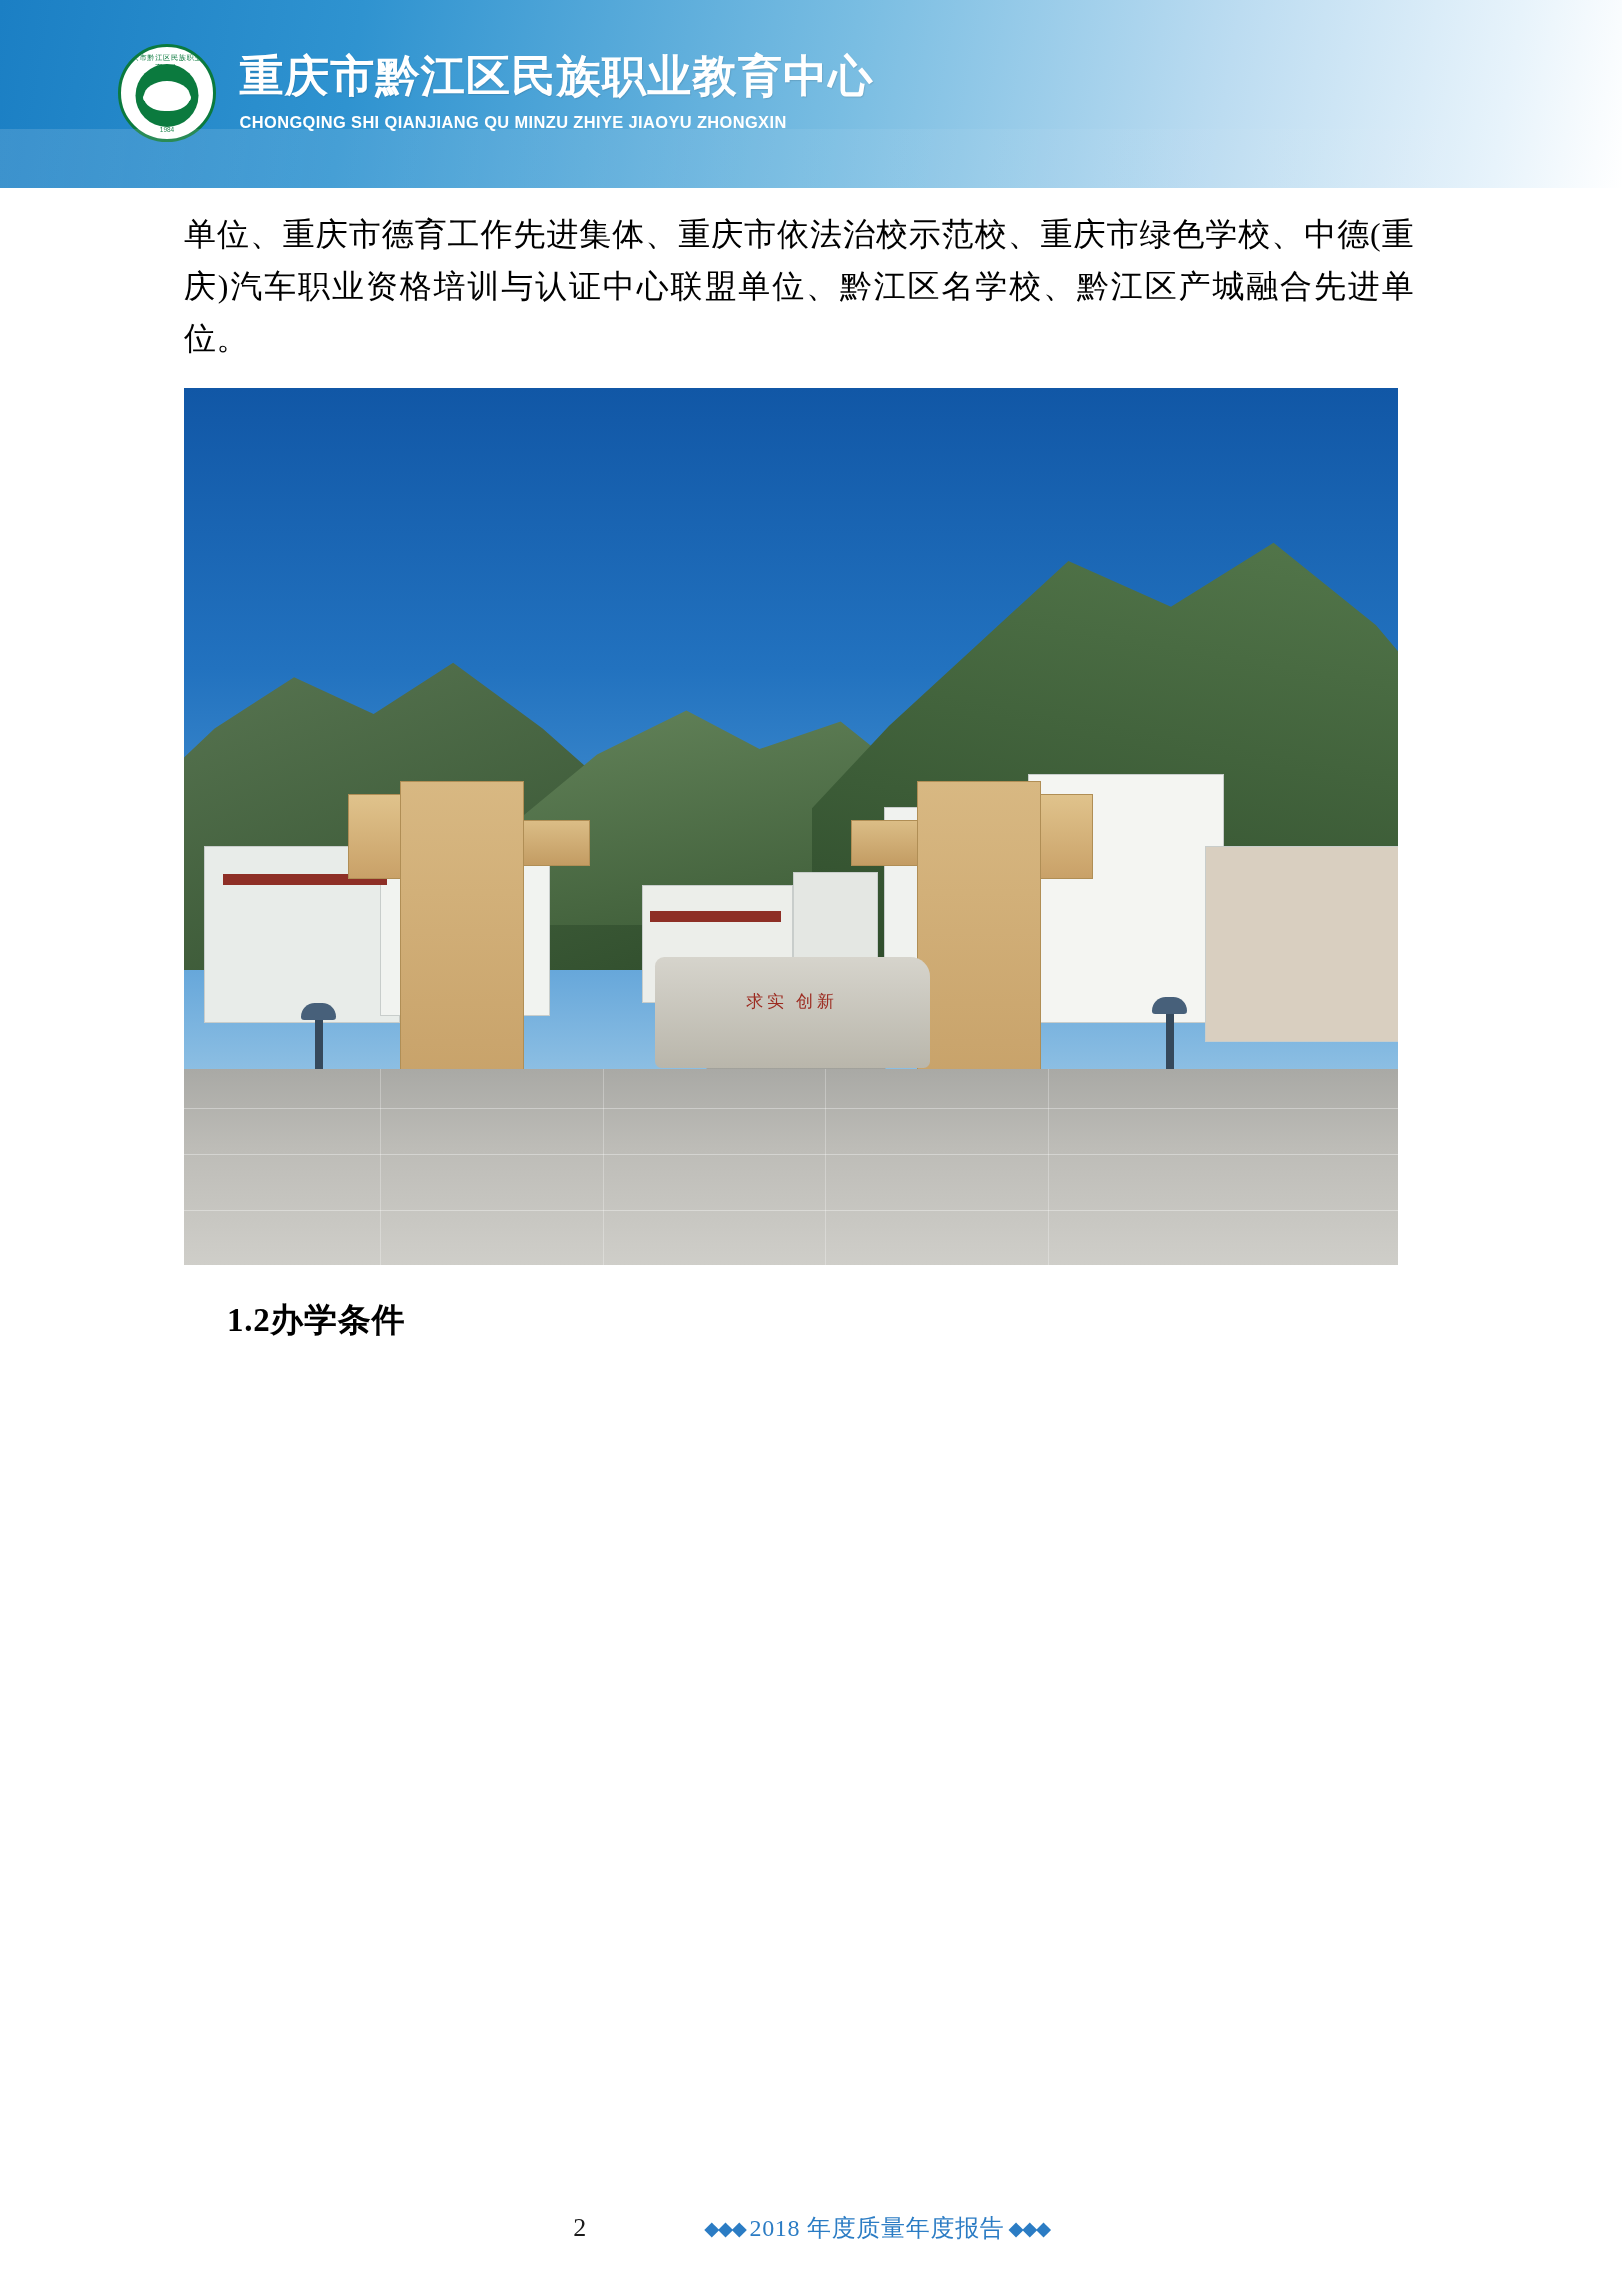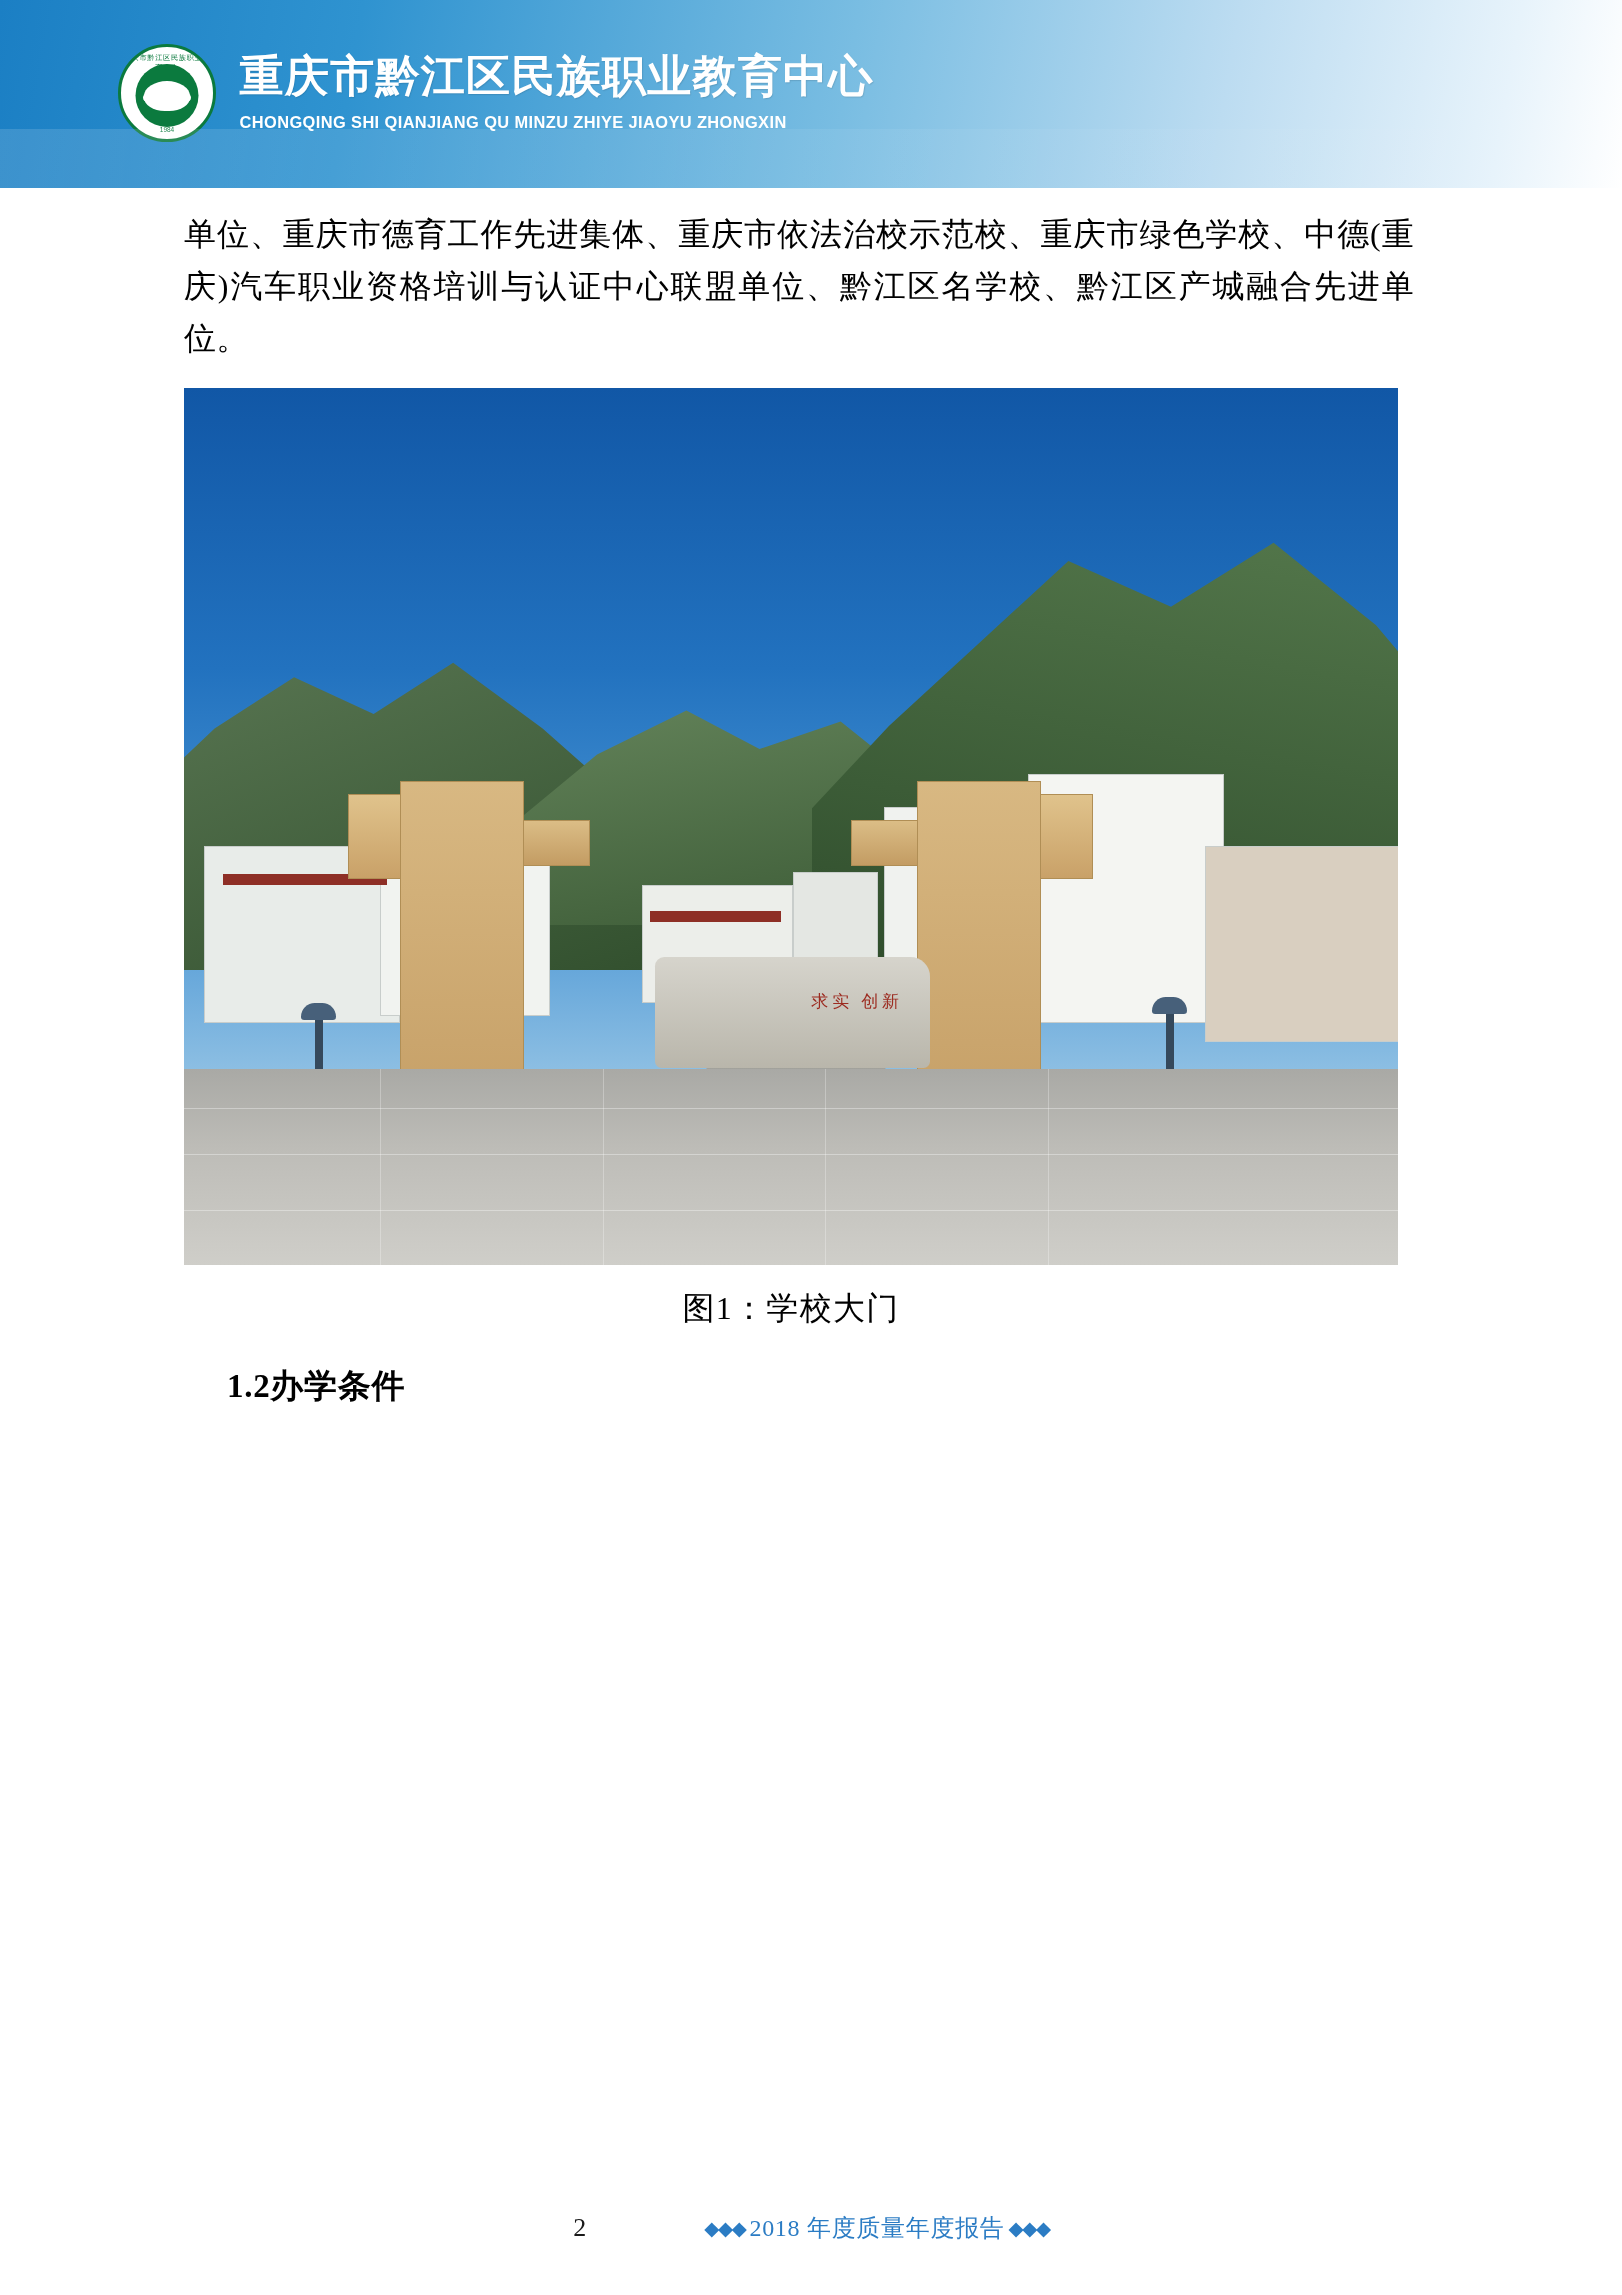--- a/index.html
+++ b/index.html
@@ -227,21 +227,21 @@
     position: absolute;
     left: 471px; top: 569px;
     width: 275px; height: 111px;
     background: linear-gradient(180deg, #d6d4cc, #b9b6ab);
     border-radius: 9.2px 19.6px 6.5px 6.5px;
   }
   .stone-text {
     position: absolute;
     left: 497px; top: 602px;
     width: 222px;
-    text-align: right;
+    text-align: center;
     color: #9c2b20;
     font-size: 17px;
     letter-spacing: 3.9px;
     font-family: "Liberation Serif", serif;
   }
   
   .plaza {
     position: absolute;
     left: 0; top: 681px;
     width: 1214px; height: 196px;
@@ -372,21 +372,20 @@
       <div class="plaza">
         <div class="plaza-line" style="top:39px;"></div>
         <div class="plaza-line" style="top:85px;"></div>
         <div class="plaza-line" style="top:141px;"></div>
         <div class="plaza-vline" style="left:196px;"></div>
         <div class="plaza-vline" style="left:419px;"></div>
         <div class="plaza-vline" style="left:641px;"></div>
         <div class="plaza-vline" style="left:864px;"></div>
       </div>
     </div>
-    <div class="fig-caption">图1：学校大门</div>
   </div>
 
   <h2 class="sec-title">1.2办学条件</h2>
 
 </div>
 
 <div class="footer">
   <div class="page-number">2</div>
   <div class="footer-note">
     <span class="dia">◆◆◆</span>

